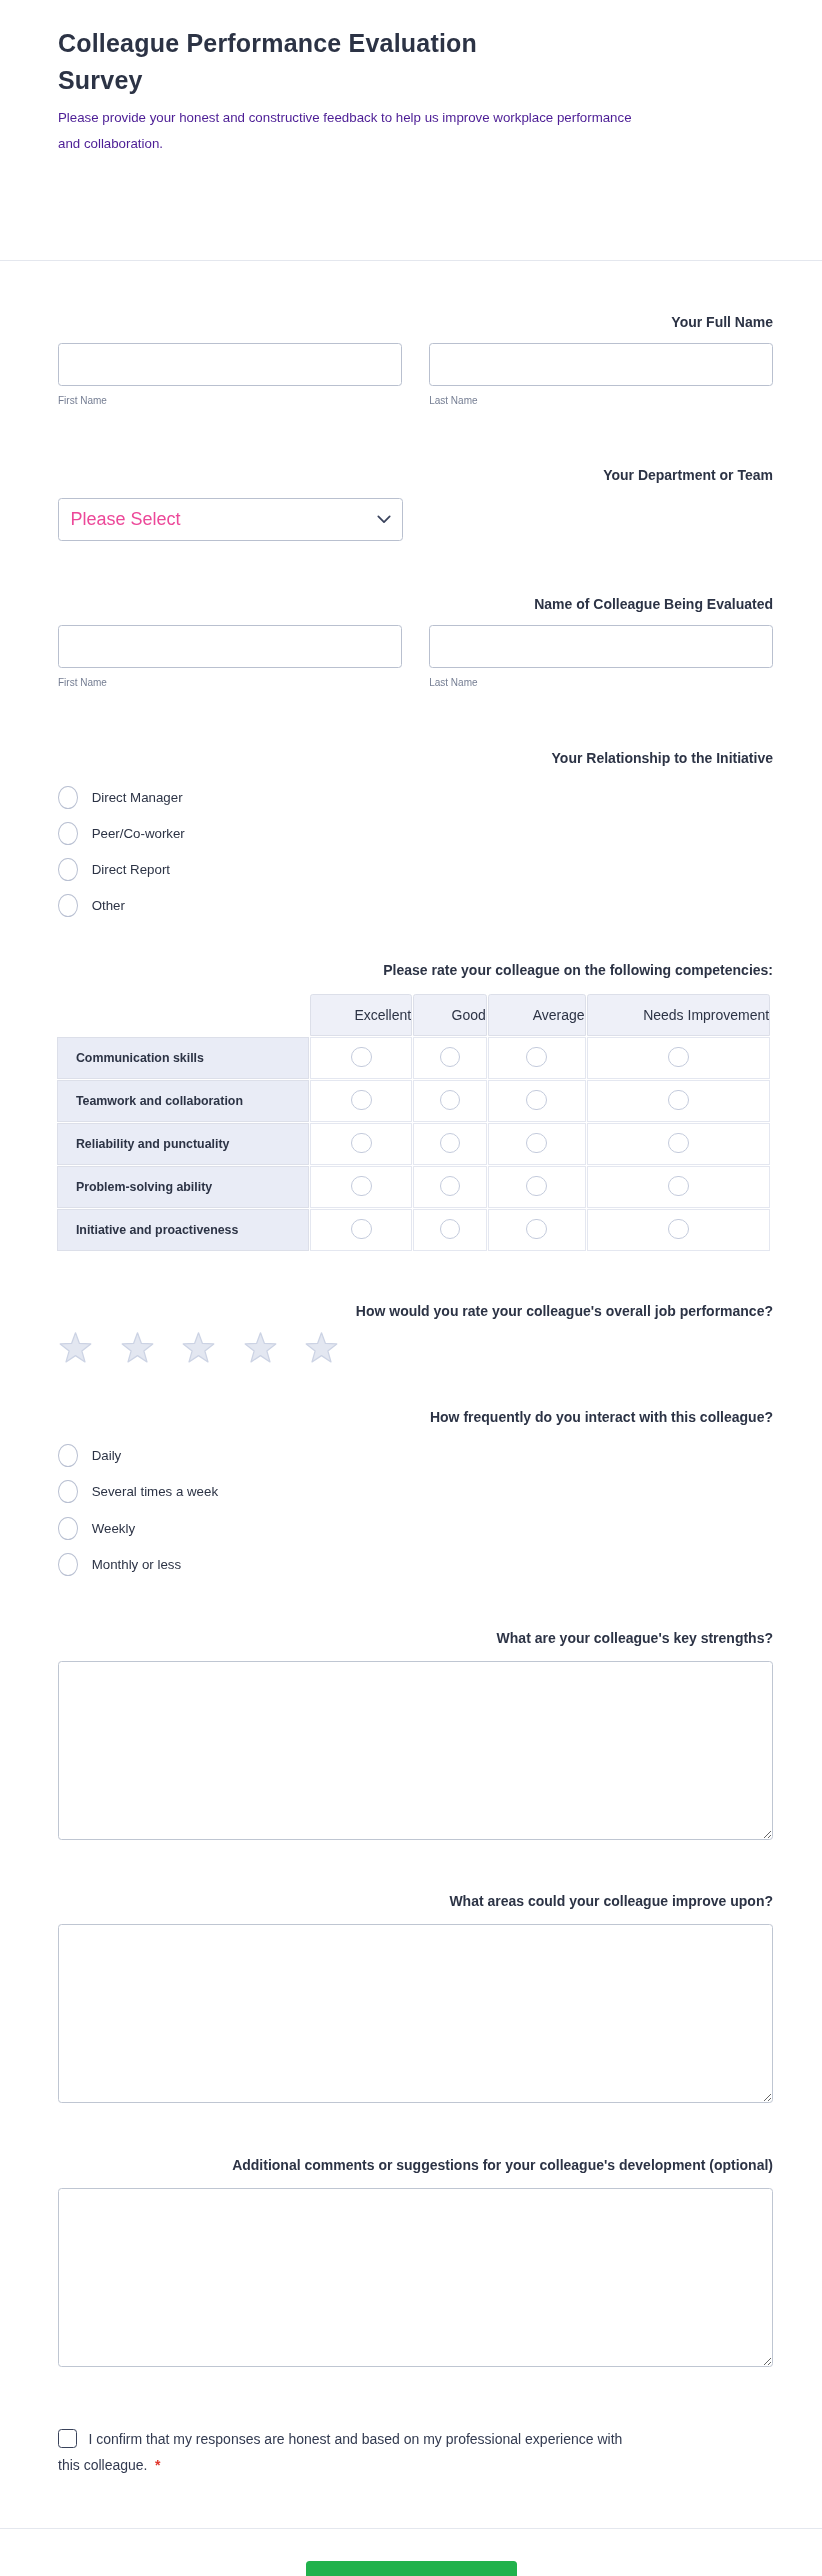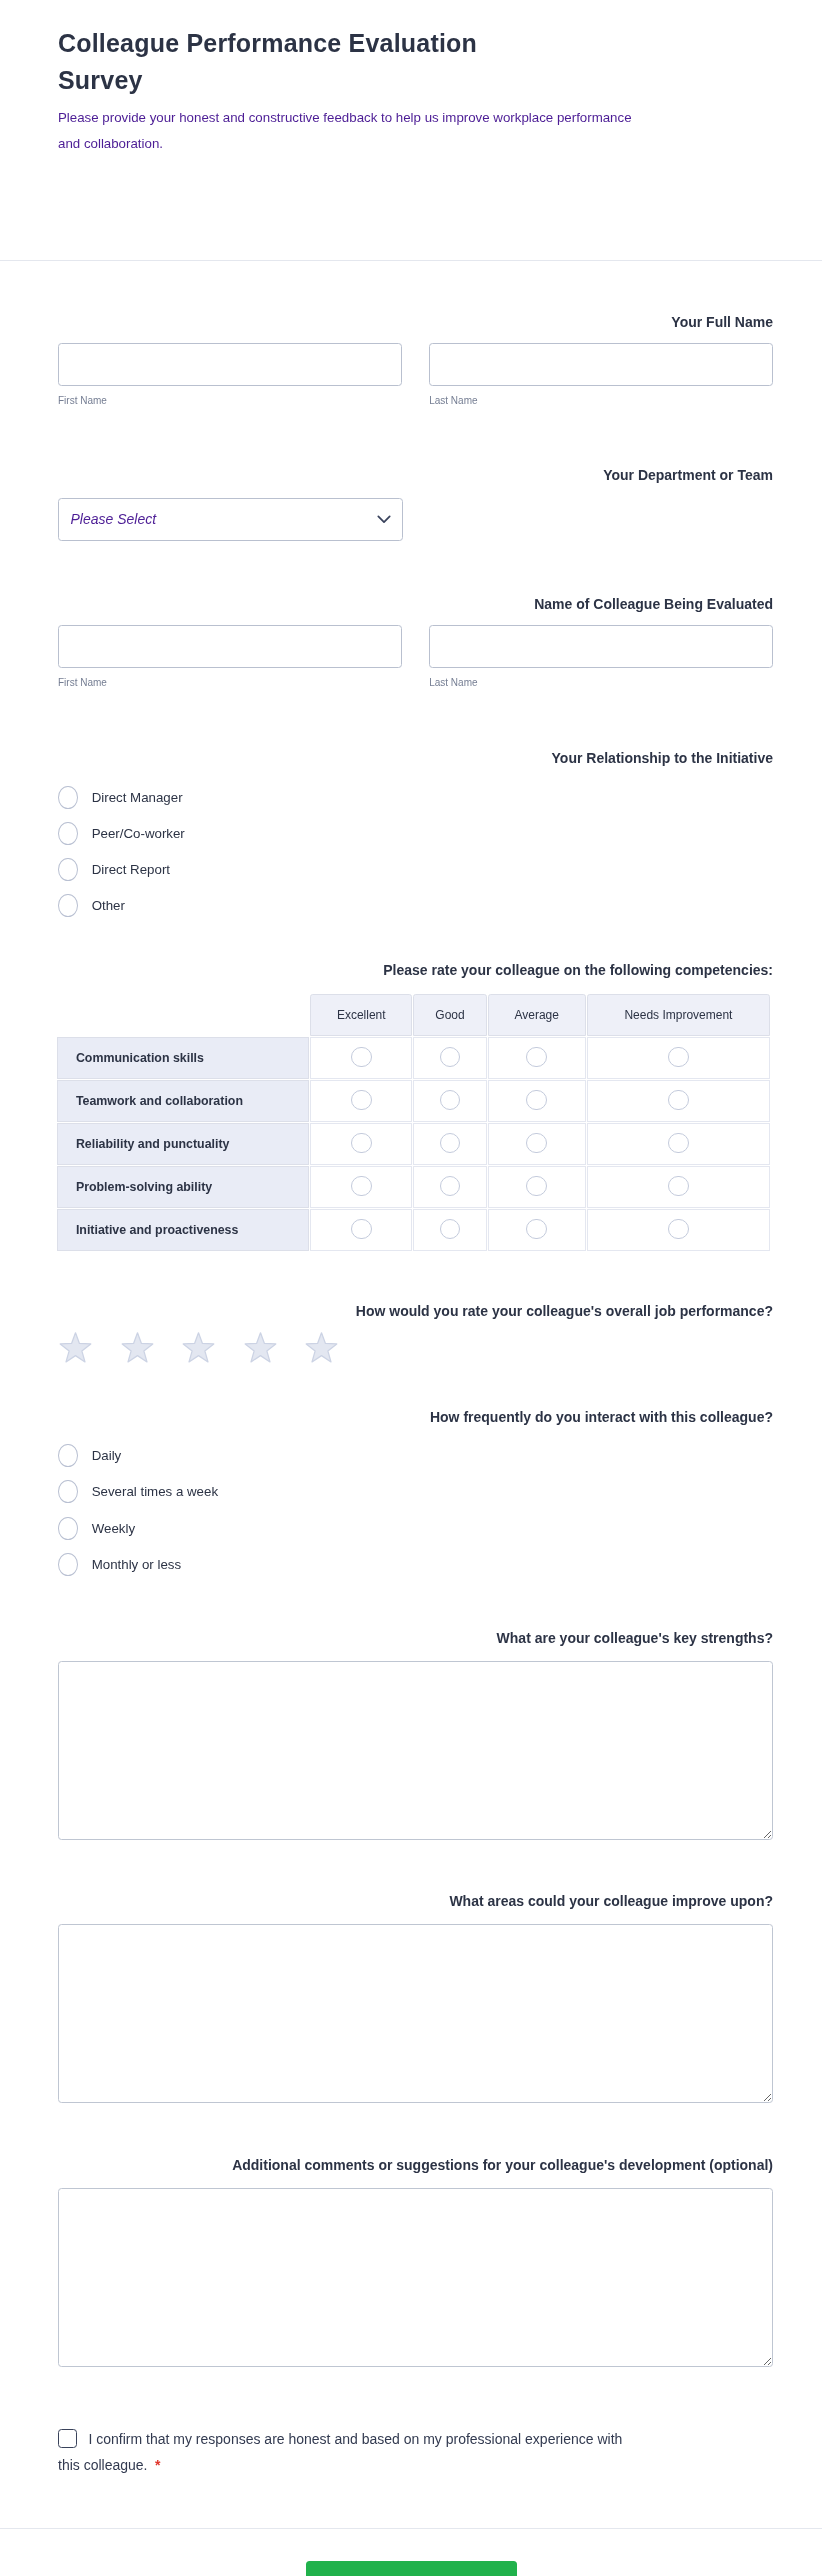--- a/index.html
+++ b/index.html
@@ -29,21 +29,21 @@
     font-family:inherit; font-size:14px; color:#2c3345; padding:0 10.6px; width:calc(100% - 23px);
   }
   .sublabel { margin-top:8px; font-size:10px; line-height:14px; color:#757e93; }
 
   
   .selectbox {
     margin-top:12.4px; width:320px; height:41px; border:0.9px solid #b9c0cf; border-radius:3.5px;
     display:flex; align-items:center; justify-content:space-between; padding:0 11.5px;
     background:#fff; cursor:pointer;
   }
-  .select-placeholder { font-size:14px; color:#4c1d95;font-style:italic; }
+  .select-placeholder { font-size:18px; color:#ec4899; }
 
   
   .radio-group { margin-top:17px; }
   .radio-row { display:flex; align-items:center; margin-bottom:13.3px; height:23px; cursor:pointer; }
   .radio {
     width:17.7px; height:21px; border:0.9px solid #b9c0d2; border-radius:50%;
     background:#fff; margin-right:14px; flex:0 0 auto;
   }
   .radio-label { font-size:13.3px; color:#2c3345; }
 
@@ -52,21 +52,21 @@
     margin-top:12.4px; margin-left:-1.8px;
     border-spacing:1.8px; border-collapse:separate; table-layout:fixed; width:715px;
   }
   .matrix col:nth-child(1){width:250px;} .matrix col:nth-child(2){width:101px;}
   .matrix col:nth-child(3){width:73px;}  .matrix col:nth-child(4){width:97px;}
   .matrix col:nth-child(5){width:182px;}
   .matrix th,.matrix td { box-sizing:border-box; }
   .matrix th.corner { background:transparent; border:none; }
   .matrix th.col-h {
     background:#eef0f8; border:0.9px solid #dcdfe9; border-radius:2.7px 2.7px 0 0;
-    height:42px; font-size:12px; font-weight:400; color:#2c3345; text-align:center;margin-top:6px;
+    height:42px; font-size:14px; font-weight:400; color:#2c3345; text-align:right;margin-top:6px;
   }
   .matrix th.row-h {
     background:#e9ecf6; border:0.9px solid #dcdfe9;
     height:42px; font-size:12.4px; font-weight:600; color:#2c3345;
     text-align:left; padding:0 7px 0 17.7px;
   }
   .matrix td.m-cell { background:#fff; border:0.9px solid #e4e7f0; height:42px; text-align:center; vertical-align:middle; }
   .mradio { display:inline-block; width:18.6px; height:18.6px; border:0.9px solid #c4cbdc; border-radius:50%; background:#fff; cursor:pointer; }
 
   

